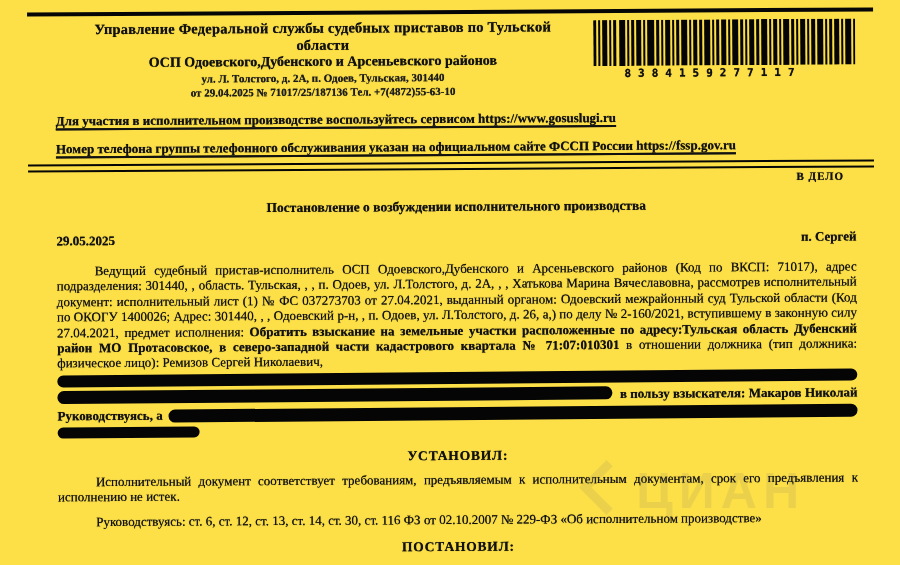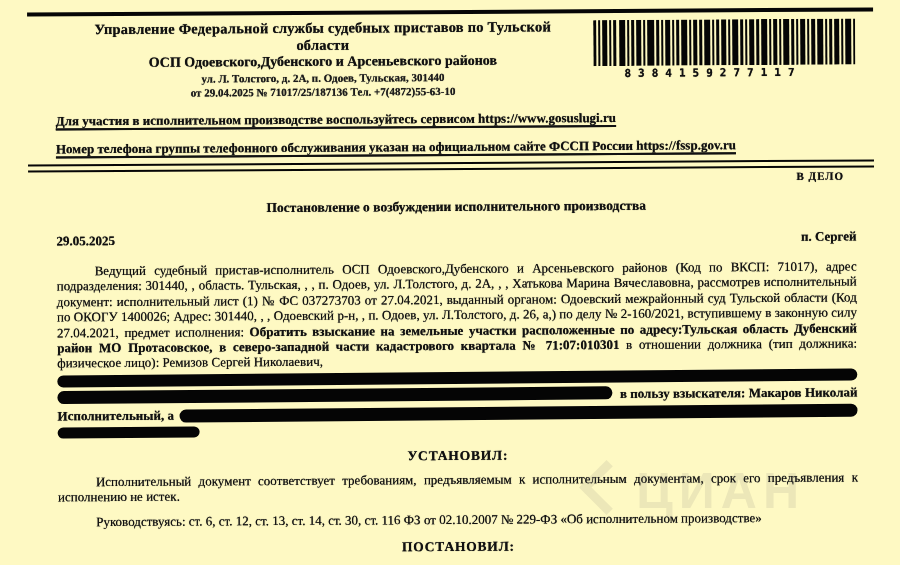--- a/index.html
+++ b/index.html
@@ -5,21 +5,21 @@
   html, body {
     margin: 0; padding: 0;
     width: 900px; height: 565px;
     overflow: hidden;
     background: #ffffff;
   }
   .page {
     position: relative;
     width: 900px; height: 565px;
     overflow: hidden;
-    background: #fef9c3;
+    background: #fde047;
     font-family: "Liberation Serif", "DejaVu Serif", serif;
     color: #161616;
   }
   .tilt {
     position: absolute; inset: 0;
     transform: rotate(-0.35deg);
     transform-origin: 50% 0;
     padding: 8px 45px 0 55px;
     box-sizing: border-box;
     text-shadow: 0 0 0.7px rgba(20,20,20,0.85);
@@ -222,21 +222,21 @@
     <p class="para p1"><span>Ведущий судебный пристав-исполнитель ОСП Одоевского,Дубенского и Арсеньевского районов (Код по ВКСП: 71017), адрес подразделения: 301440, , область. Тульская, , , п. Одоев, ул. Л.Толстого, д. 2А, , , Хатькова Марина Вячеславовна, рассмотрев исполнительный документ: исполнительный лист (1) № ФС 037273703 от 27.04.2021, выданный органом: Одоевский межрайонный суд Тульской области (Код по ОКОГУ 1400026; Адрес: 301440, , , Одоевский р-н, , п. Одоев, ул. Л.Толстого, д. 26, а,) по делу № 2-160/2021, вступившему в законную силу 27.04.2021, предмет исполнения: </span><span class="bold-inline">Обратить взыскание на земельные участки расположенные по адресу:Тульская область Дубенский район МО Протасовское, в северо-западной части кадастрового квартала № 71:07:010301</span><span> в отношении должника (тип должника: физическое лицо): Ремизов Сергей Николаевич,</span></p>
 
     <div class="redact bar-full"></div>
 
     <div class="bar-row">
       <div class="redact bar-grow bar-left"></div>
       <span class="frag">в пользу взыскателя: Макаров Николай</span>
     </div>
 
     <div class="bar-row">
-      <span class="frag">Исполнительный, а</span>
+      <span class="frag">Руководствуясь, а</span>
       <div class="redact bar-grow bar-right"></div>
     </div>
 
     <div class="redact bar-small"></div>
 
     <div class="section-heading">УСТАНОВИЛ:</div>
 
     <p class="para p2">Исполнительный документ соответствует требованиям, предъявляемым к исполнительным документам, срок его предъявления к исполнению не истек.</p>
     <p class="para p3">Руководствуясь: ст. 6, ст. 12, ст. 13, ст. 14, ст. 30, ст. 116 ФЗ от 02.10.2007 № 229-ФЗ «Об исполнительном производстве»</p>
 

